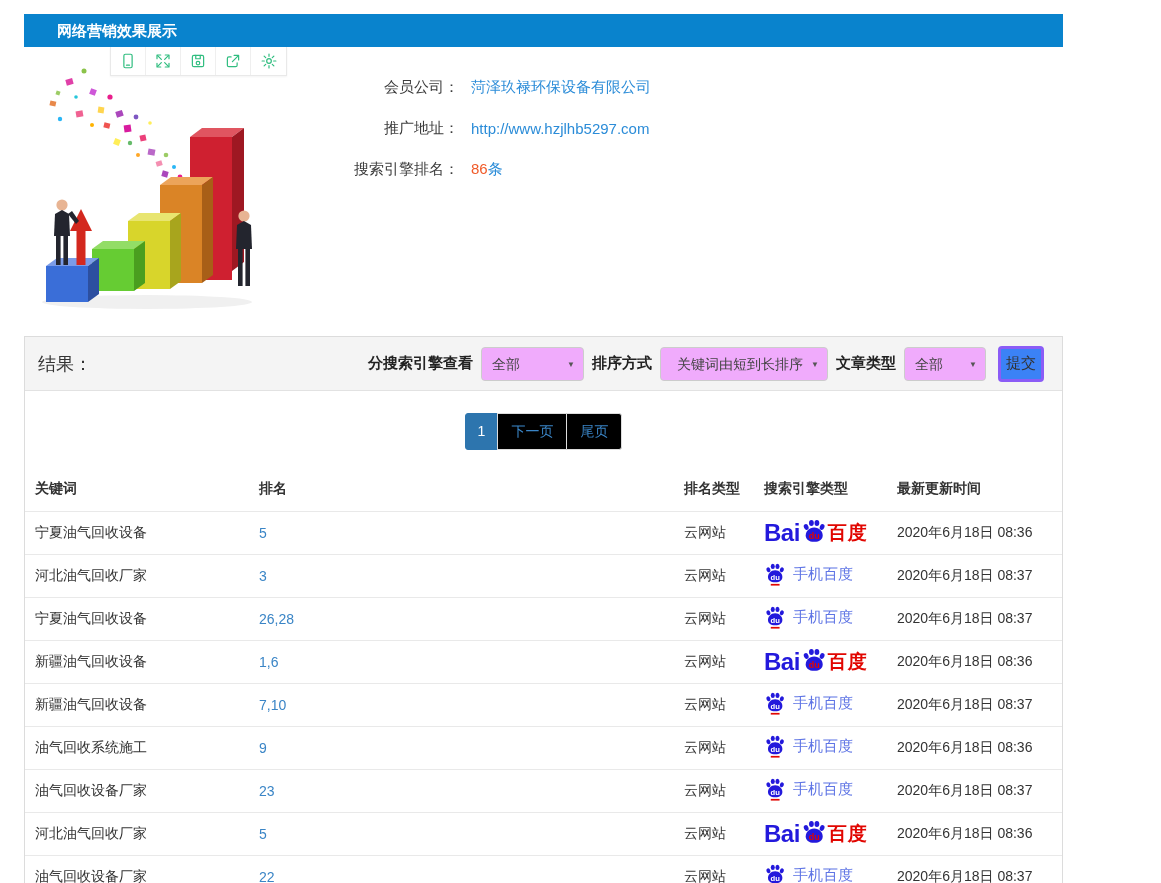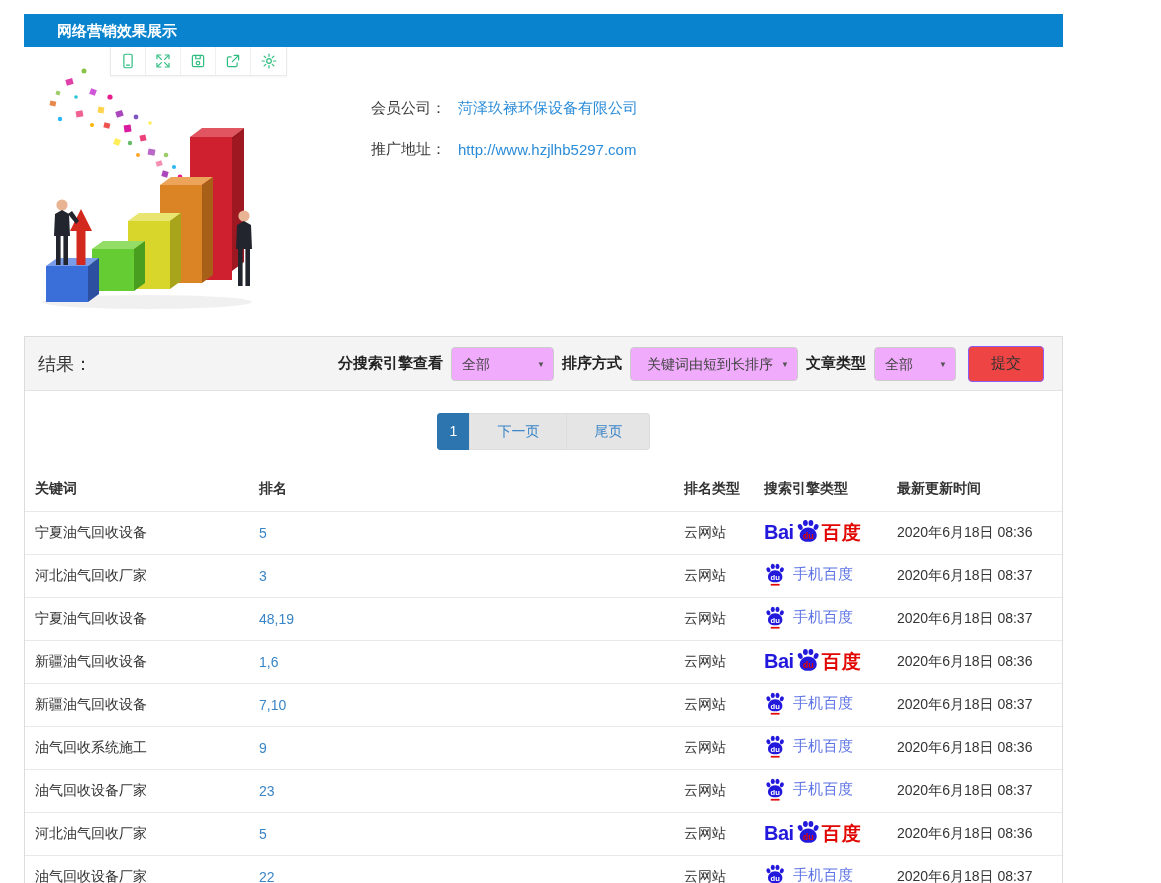--- a/index.html
+++ b/index.html
@@ -25,21 +25,21 @@
   }
   .tool-btn {
     width:35px; height:28px; display:flex; align-items:center; justify-content:center;
     border-right:1px solid #efefef; color:var(--icon-green,#2fbd7f); cursor:pointer; background:#fff;
   }
   .tool-btn:last-child { border-right:none; }
   .tool-btn svg { stroke:currentColor; fill:none; stroke-width:1.6; stroke-linecap:round; stroke-linejoin:round; }
 
   .hero-art { position:absolute; left:8px; top:12px; }
 
-  .info-list { position:absolute; left:287px; top:28px;margin-top:21px; }
+  .info-list { position:absolute; left:300px; top:28px; }
   .info-row { display:flex; align-items:center; height:24px; margin-bottom:17px; font-size:15px; }
   .info-label { width:135px; text-align:right; color:#3c3c3c; }
   .info-value { margin-left:12px; color:#333; }
   .info-link { color:var(--link-blue,#2b8cd8); text-decoration:none; cursor:pointer; }
   .count-orange { color:var(--count-orange,#f05a28); }
   .count-unit { color:var(--link-blue,#2b8cd8); }
 
   
   .results-panel { border:1px solid #dcdcdc; background:#fff; }
   .filter-bar {
@@ -57,49 +57,49 @@
   select {
     appearance:none; -webkit-appearance:none; height:34px; border:1px solid #ccc;
     border-radius:4px; background:#f0abfc; font-size:14px; color:#444;
     padding:0 24px 0 10px; outline:none; cursor:pointer;
     font-family:"Liberation Sans","DejaVu Sans",sans-serif;
   }
   .sel-engine { width:103px; }
   .sel-sort   { width:168px;text-align:right; }
   .sel-article{ width:82px; }
   .submit-btn {
-    height:36px; width:76px; border:1px solid #8b5cf6; border-radius:4px; background:#ef4444;
+    height:36px; width:46px; border:3px solid #8b5cf6; border-radius:4px; background:#3b82f6;
     font-size:15px; color:#333; cursor:pointer; margin-left:4px;
     font-family:"Liberation Sans","DejaVu Sans",sans-serif;
   }
 
   
   .pagination { display:flex; justify-content:center; padding:22px 0 18px; }
   .page-item {
     min-width:33px; height:37px; line-height:35px; text-align:center;
-    border:1px solid #ddd; background:#e5e5e5; color:var(--action-blue,#3a85c6);
-    font-size:14px; padding:0 27px; margin-left:-1px; cursor:pointer; user-select:none;
+    border:1px solid #ddd; background:#000000; color:var(--action-blue,#3a85c6);
+    font-size:14px; padding:0 13px; margin-left:-1px; cursor:pointer; user-select:none;
   }
   .page-item:first-child { border-radius:3px 0 0 3px; margin-left:0; }
   .page-item:last-child { border-radius:0 3px 3px 0; }
   .page-item.active {
     background:var(--active-page-blue,#2d75ae); border-color:var(--active-page-blue,#2d75ae);
     color:#fff; padding:0 12px;
   }
 
   
   table { width:100%; border-collapse:collapse; font-size:14px; table-layout:fixed; }
   th, td { text-align:left; padding:0 10px; height:43px; vertical-align:middle; }
   th { font-weight:bold; color:#333; border-bottom:1px solid #e9e9e9; }
   td { border-bottom:1px solid #e9e9e9; color:#333; }
   .rank-link { color:var(--action-blue,#3a85c6); text-decoration:none; cursor:pointer; }
 
   
   .bd-logo { display:inline-flex; align-items:center; font-weight:bold; }
-  .bd-bai { color:var(--baidu-blue,#2319dc); font-size:20px; letter-spacing:-0.5px; }
+  .bd-bai { color:var(--baidu-blue,#2319dc); font-size:24px; letter-spacing:-0.5px; }
   .bd-paw { margin:0 1px; position:relative; top:-2px; }
   .bd-cn { color:var(--baidu-red,#e10601); font-size:19px; letter-spacing:1px; }
   .mbd-logo { display:inline-flex; align-items:center; gap:7px; }
   .mbd-label { color:var(--mbaidu-blue,#5f75e5); font-size:15px; }
   .paw-fill { fill:var(--baidu-blue,#2334dc); }
   .paw-du-red { fill:var(--baidu-red,#e10601); font-weight:bold; font-size:9px; font-family:"Liberation Sans",sans-serif; }
   .paw-du-white { fill:#ffffff; font-weight:bold; font-size:9px; font-family:"Liberation Sans",sans-serif; }
   .paw-underline { fill:var(--baidu-red,#e10601); }
 </style>
 </head>
@@ -233,20 +233,24 @@
 
     <div class="info-list">
       <div class="info-row">
         <span class="info-label">会员公司：</span>
         <a class="info-value info-link">菏泽玖禄环保设备有限公司</a>
       </div>
       <div class="info-row">
         <span class="info-label">推广地址：</span>
         <a class="info-value info-link">http://www.hzjlhb5297.com</a>
       </div>
+      <div class="info-row">
+        <span class="info-label">搜索引擎排名：</span>
+        <span class="info-value"><span class="count-orange">86</span><span class="count-unit">条</span></span>
+      </div>
     </div>
   </div>
 
   <div class="results-panel">
 
     <div class="filter-bar">
       <span class="result-label">结果：</span>
       <div class="filter-controls">
         <span class="filter-label">分搜索引擎查看</span>
         <span class="select-wrap">
@@ -333,21 +337,21 @@
           <rect class="paw-underline" x="8" y="24.6" width="10.4" height="2"></rect>
         </svg>
         <span class="mbd-label">手机百度</span>
       </span>
     </td>
     <td><span>2020年6月18日 08:37</span></td>
   </tr>
 
   <tr>
     <td><span>宁夏油气回收设备</span></td>
-    <td><a class="rank-link">48,19</a></td>
+    <td><a class="rank-link">26,28</a></td>
     <td><span>云网站</span></td>
     <td>
       
       <span class="mbd-logo">
         <svg width="22" height="23" viewBox="0 0 26 27">
           <ellipse class="paw-fill" cx="5.2" cy="8" rx="2.3" ry="3" transform="rotate(-22 5.2 8)"></ellipse>
           <ellipse class="paw-fill" cx="10.4" cy="3.9" rx="2.4" ry="3"></ellipse>
           <ellipse class="paw-fill" cx="15.9" cy="3.9" rx="2.4" ry="3"></ellipse>
           <ellipse class="paw-fill" cx="21.1" cy="8" rx="2.3" ry="3" transform="rotate(22 21.1 8)"></ellipse>
           <path class="paw-fill" d="M13.2 8.6 C 8 8.6 4.7 12.8 4.7 16.4 C 4.7 20 7.6 22.8 13.2 22.8 C 18.8 22.8 21.7 20 21.7 16.4 C 21.7 12.8 18.4 8.6 13.2 8.6 Z"></path>

